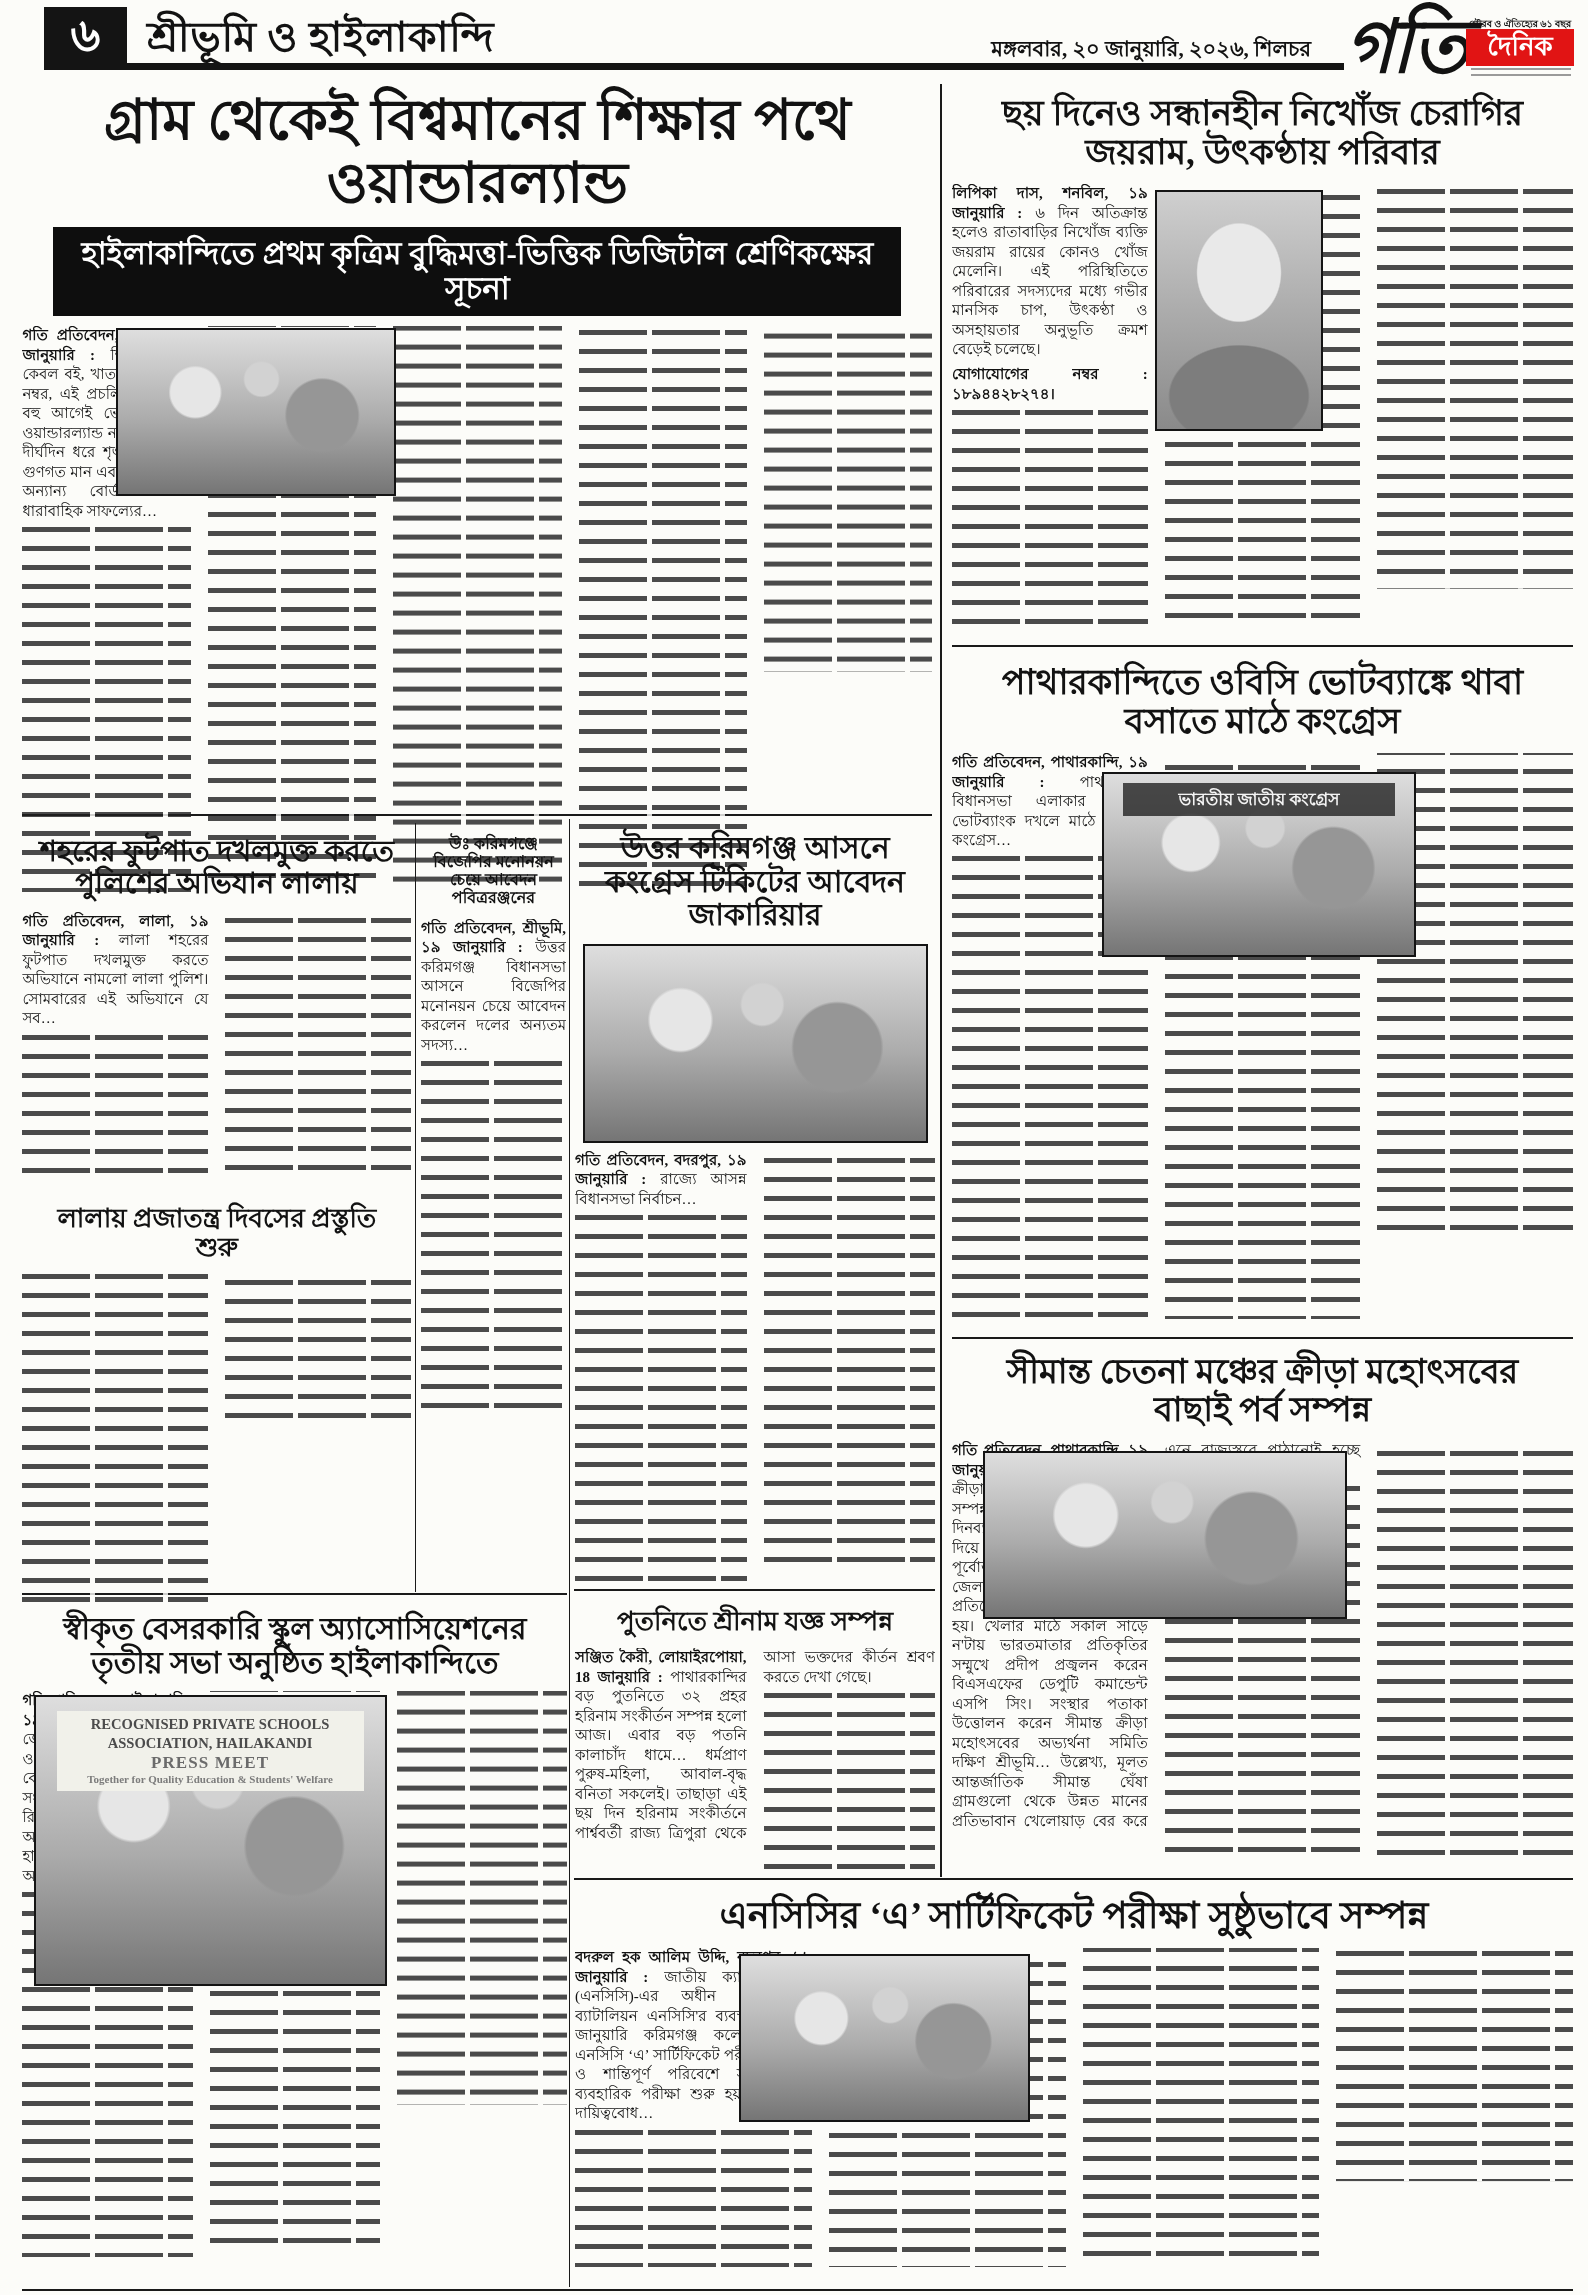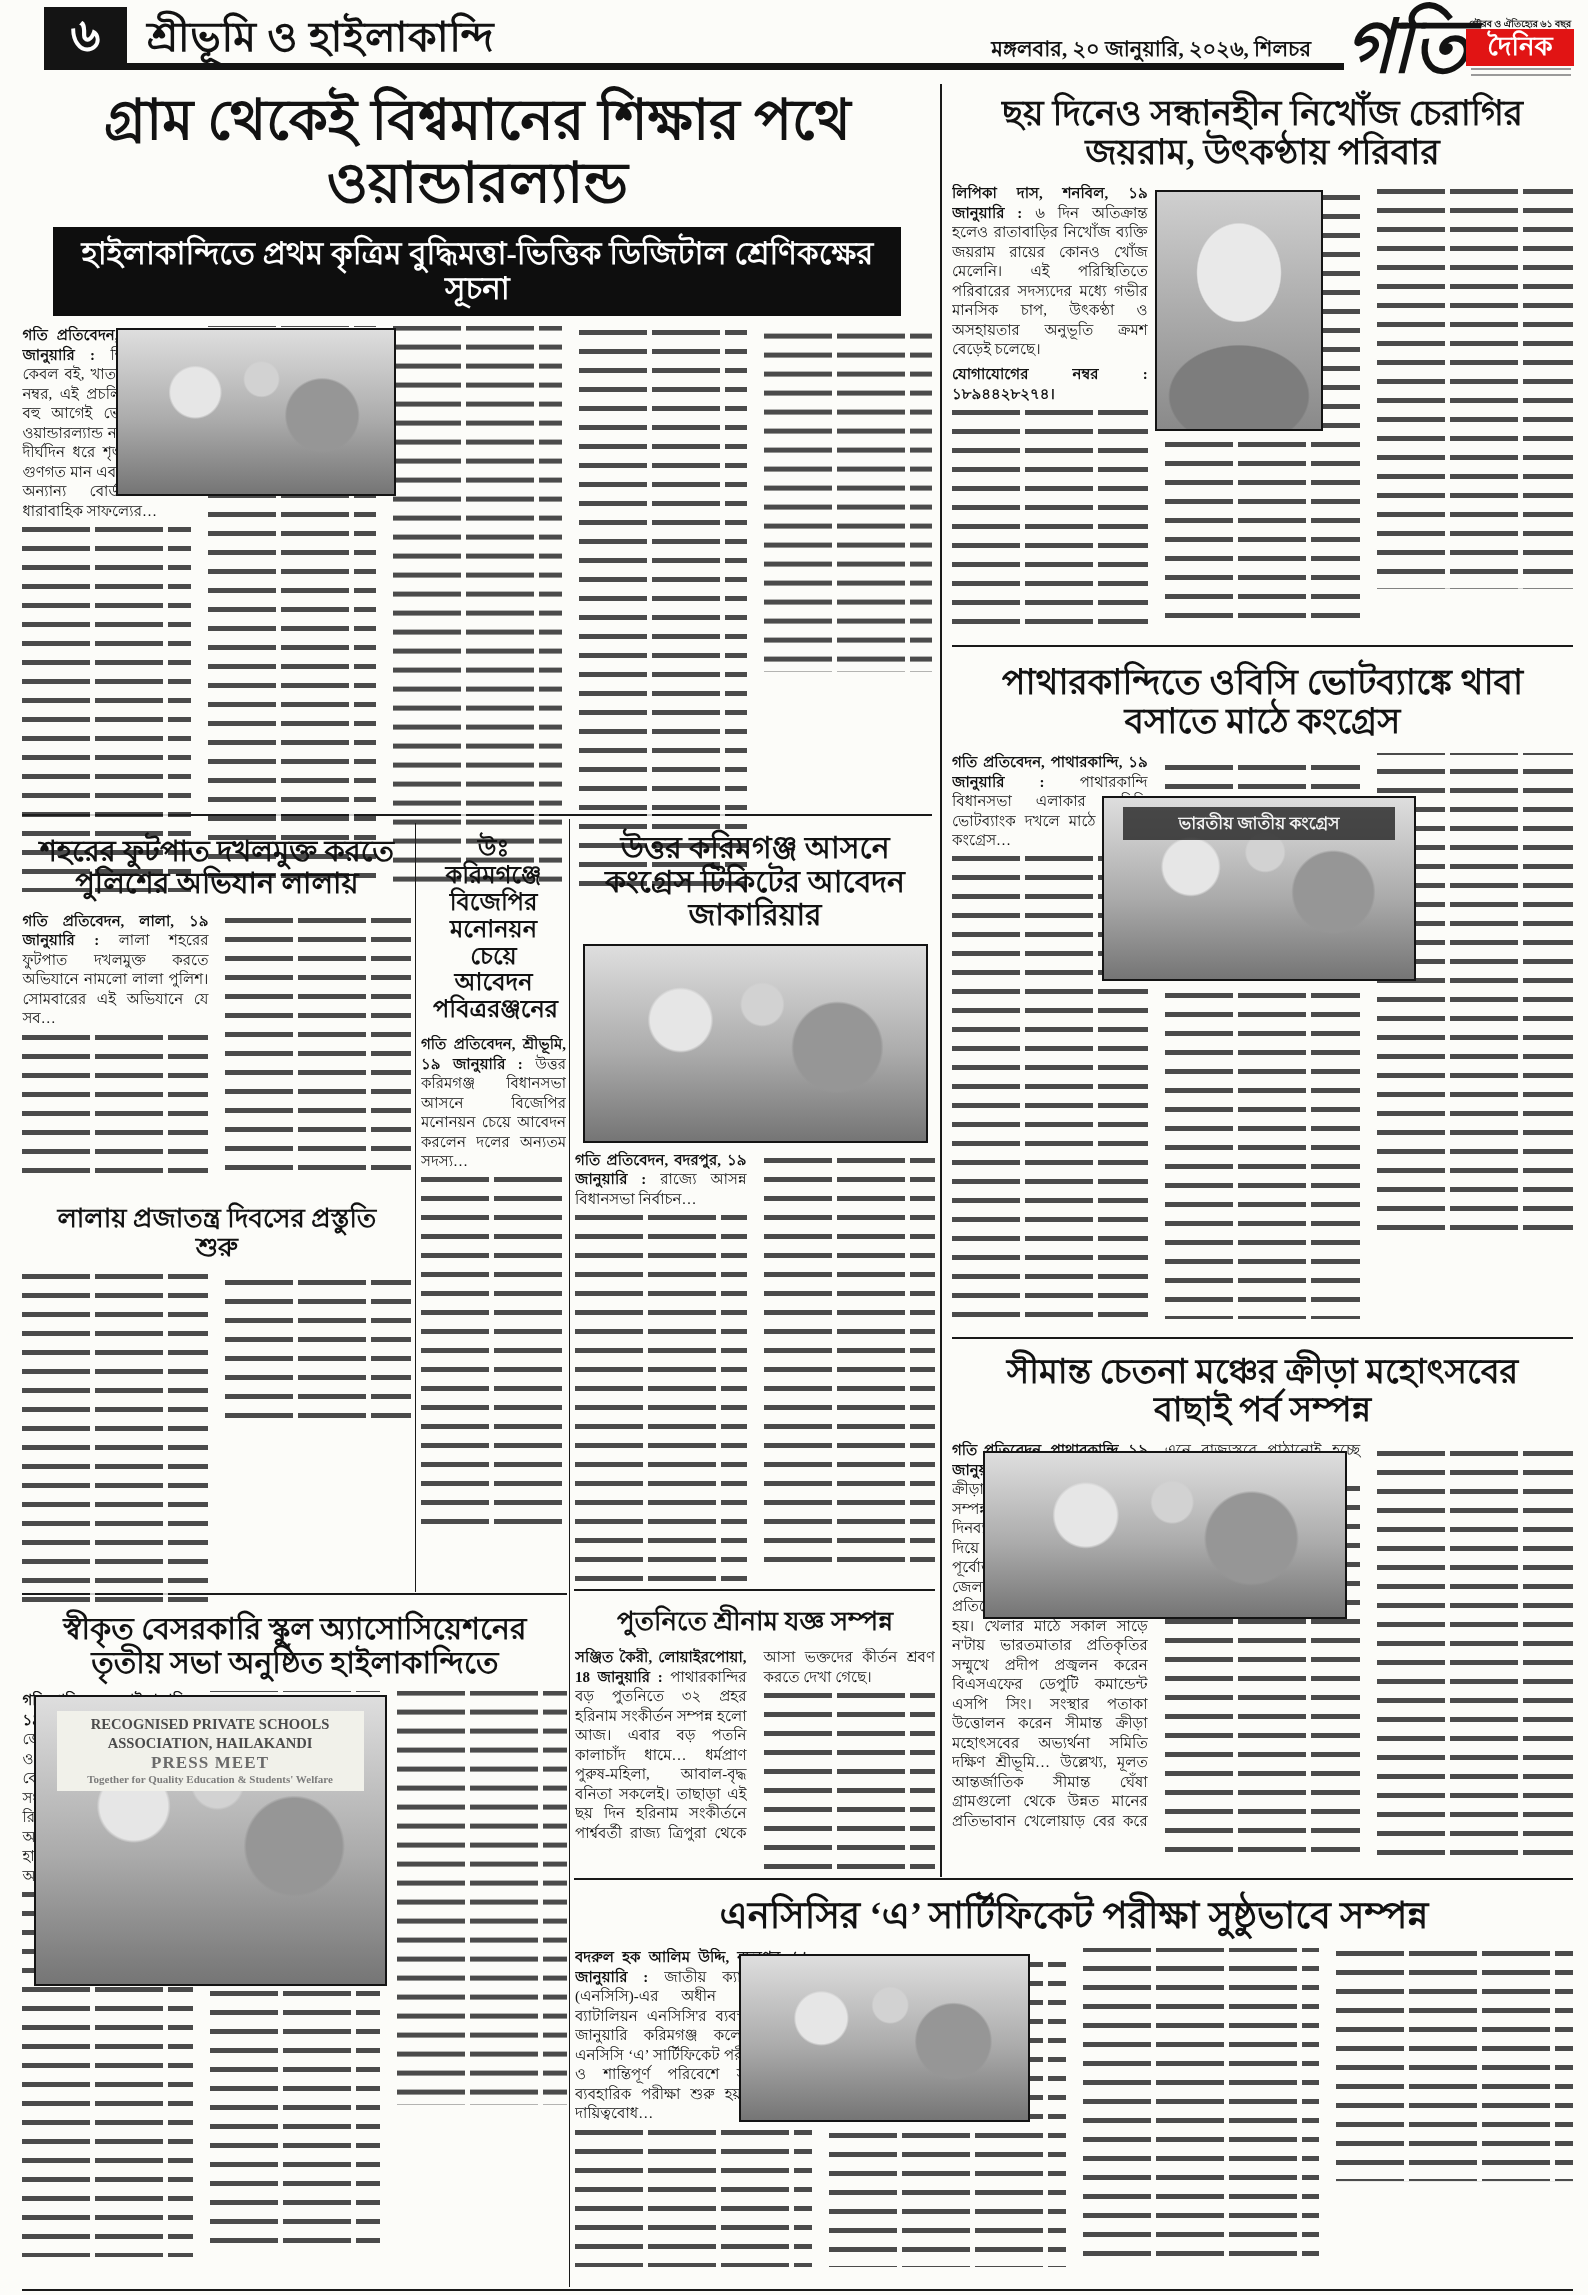--- a/index.html
+++ b/index.html
@@ -122,40 +122,40 @@
       <p><span class="byline">লিপিকা দাস, শনবিল, ১৯ জানুয়ারি :</span>
          <span>৬ দিন অতিক্রান্ত হলেও রাতাবাড়ির নিখোঁজ ব্যক্তি জয়রাম রায়ের কোনও খোঁজ মেলেনি। এই পরিস্থিতিতে পরিবারের সদস্যদের মধ্যে গভীর মানসিক চাপ, উৎকণ্ঠা ও অসহায়তার অনুভূতি ক্রমশ বেড়েই চলেছে।</span></p>
       <p class="byline">যোগাযোগের নম্বর : ১৮৯৪৪২৮২৭৪।</p>
       <div class="greek" style="height:1065px;"></div>
     </div>
   </section>
 
   <section class="article" style="left:952px; top:651px; width:621px; height:682px;">
     <h2 class="headline" style="font-size:35px;">পাথারকান্দিতে ওবিসি ভোটব্যাঙ্কে থাবা বসাতে মাঠে কংগ্রেস</h2>
     <div class="body" style="height:566px; columns:3; margin-top:11.2px;">
-      <div class="photo" style="left:150px; top:19px; width:314px; height:185px;margin-top:24px;">
+      <div class="photo" style="left:150px; top:19px; width:314px; height:185px;">
         <div class="photo-banner dark">ভারতীয় জাতীয় কংগ্রেস</div>
       </div>
       <p><span class="byline">গতি প্রতিবেদন, পাথারকান্দি, ১৯ জানুয়ারি :</span>
          <span>পাথারকান্দি বিধানসভা এলাকার ওবিসি ভোটব্যাংক দখলে মাঠে নামলো কংগ্রেস…</span></p>
       <div class="greek" style="height:1513px;"></div>
     </div>
   </section>
 
   <section class="article" style="left:22.4px; top:823px; width:389px; height:364px;">
     <h2 class="headline" style="font-size:29px;">শহরের ফুটপাত দখলমুক্ত করতে পুলিশের অভিযান লালায়</h2>
     <div class="body" style="height:269px; columns:2; margin-top:9px;">
       <p><span class="byline">গতি প্রতিবেদন, লালা, ১৯ জানুয়ারি :</span>
          <span>লালা শহরের ফুটপাত দখলমুক্ত করতে অভিযানে নামলো লালা পুলিশ। সোমবারের এই অভিযানে যে সব…</span></p>
       <div class="greek" style="height:426px;"></div>
     </div>
   </section>
 
   <section class="article" style="left:421px; top:823px; width:145px; height:769px;">
-    <h2 class="headline" style="font-size:24px;">উঃ করিমগঞ্জে বিজেপির মনোনয়ন চেয়ে আবেদন পবিত্ররঞ্জনের</h2>
+    <h2 class="headline" style="font-size:16px;">উঃ করিমগঞ্জে বিজেপির মনোনয়ন চেয়ে আবেদন পবিত্ররঞ্জনের</h2>
     <div class="body" style="height:538px; columns:1; margin-top:10px;">
       <p><span class="byline">গতি প্রতিবেদন, শ্রীভূমি, ১৯ জানুয়ারি :</span>
          <span>উত্তর করিমগঞ্জ বিধানসভা আসনে বিজেপির মনোনয়ন চেয়ে আবেদন করলেন দলের অন্যতম সদস্য…</span></p>
       <div class="greek" style="height:347px;"></div>
     </div>
   </section>
 
   <section class="article" style="left:575px; top:819px; width:360px; height:768px;">
     <h2 class="headline" style="font-size:30px;">উত্তর করিমগঞ্জ আসনে কংগ্রেস টিকিটের আবেদন জাকারিয়ার</h2>
     <div class="photo flow" style="width:345px; height:199px; margin:10px auto 7.8px auto;"></div>

